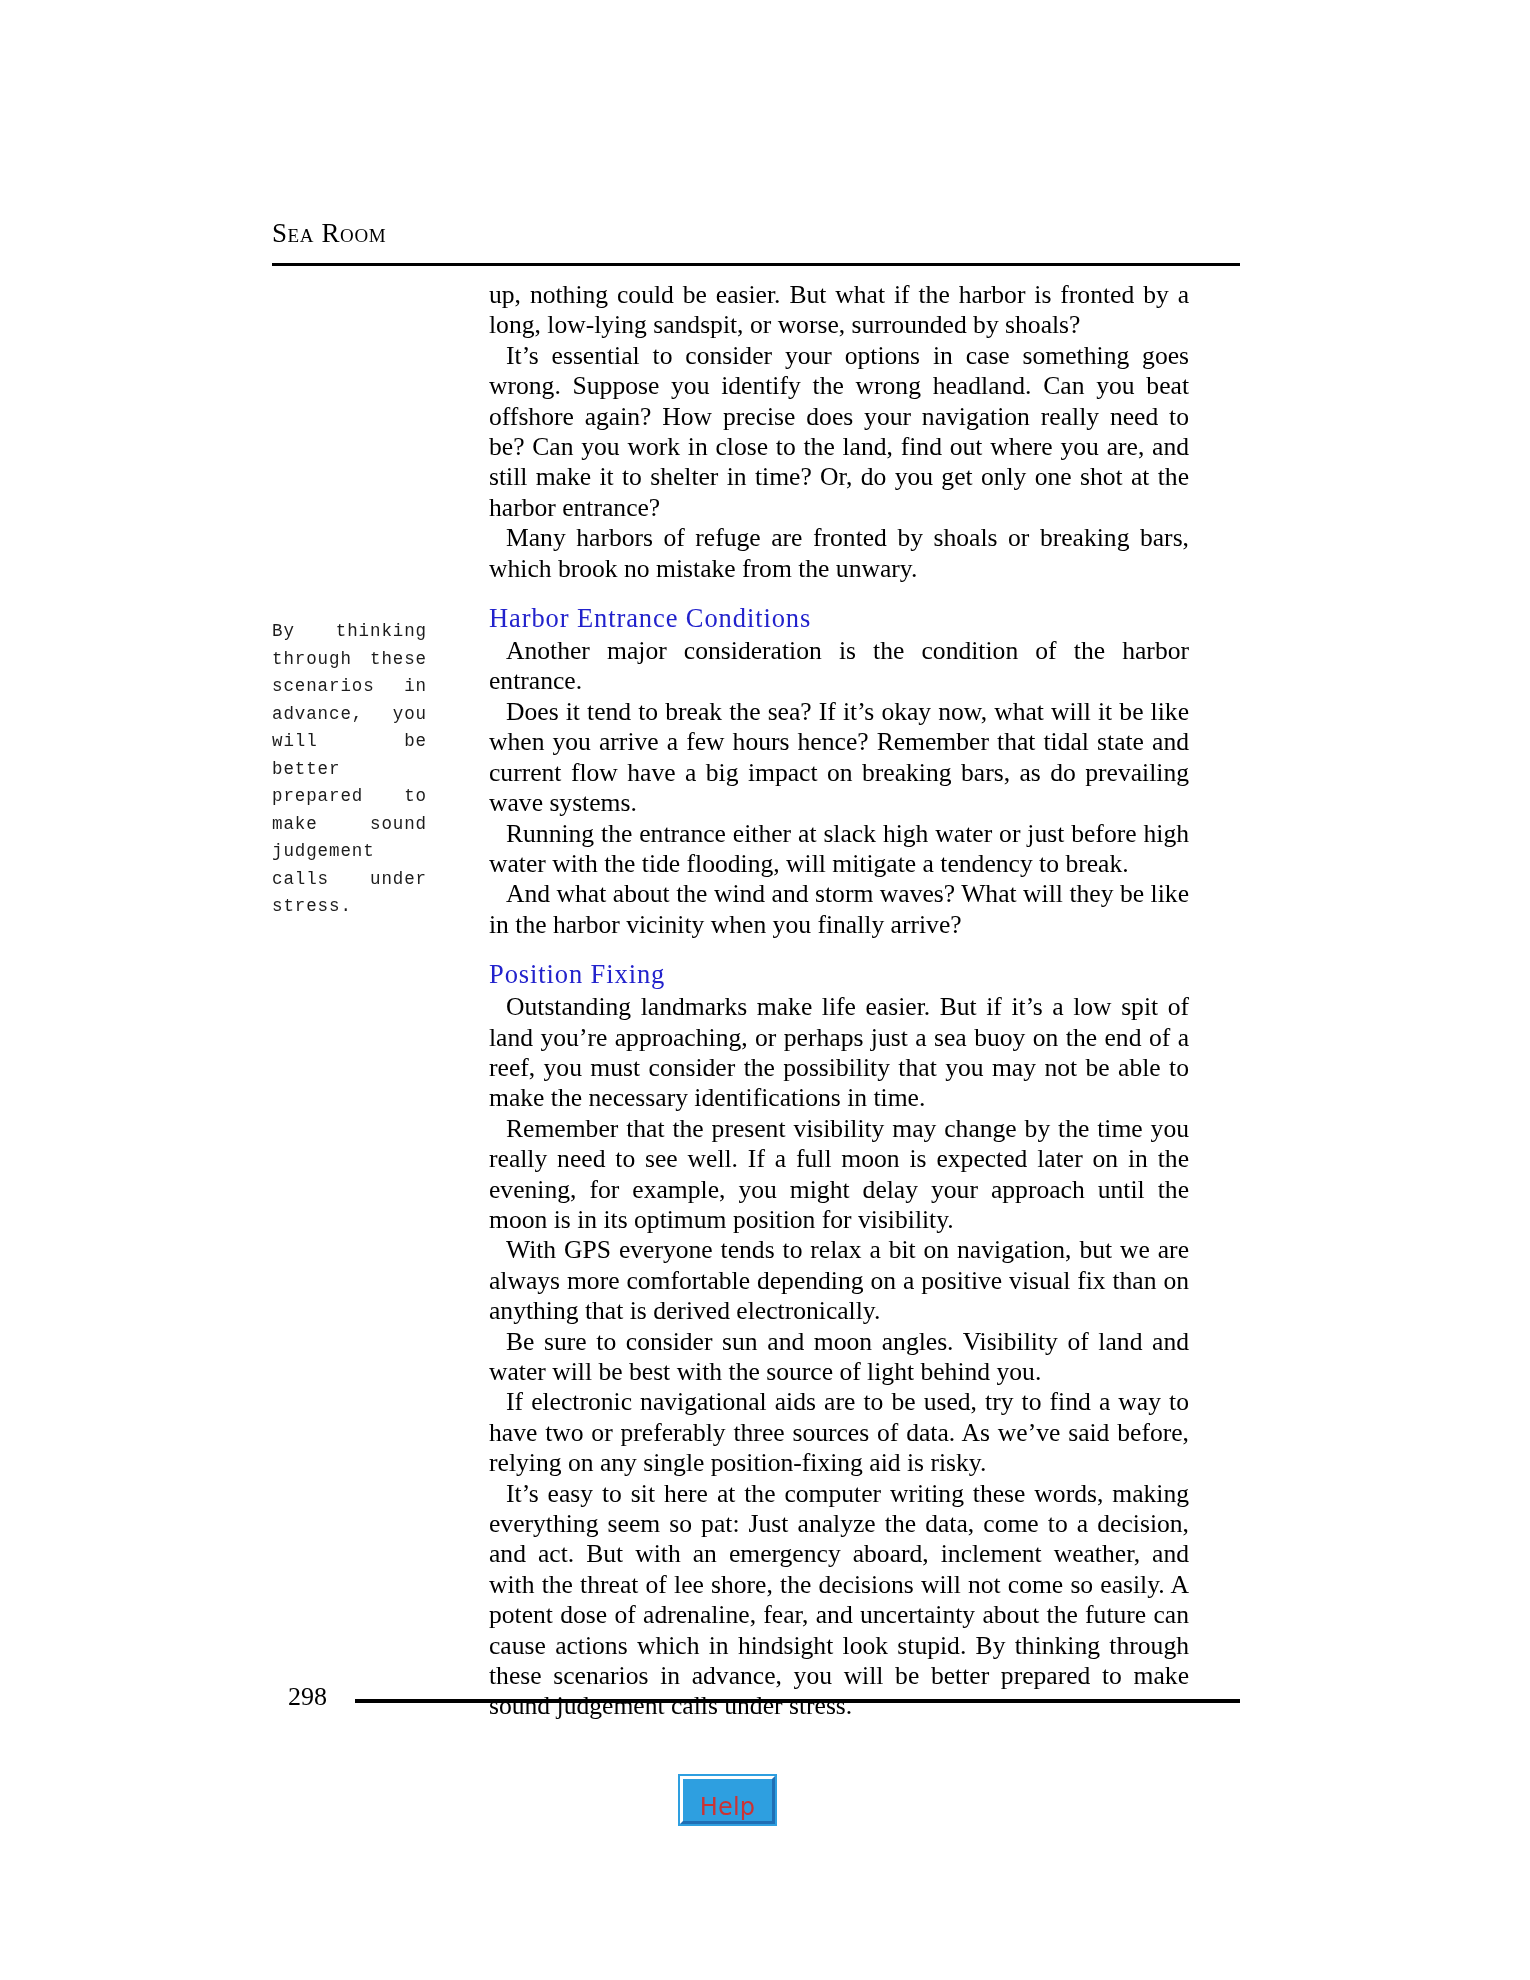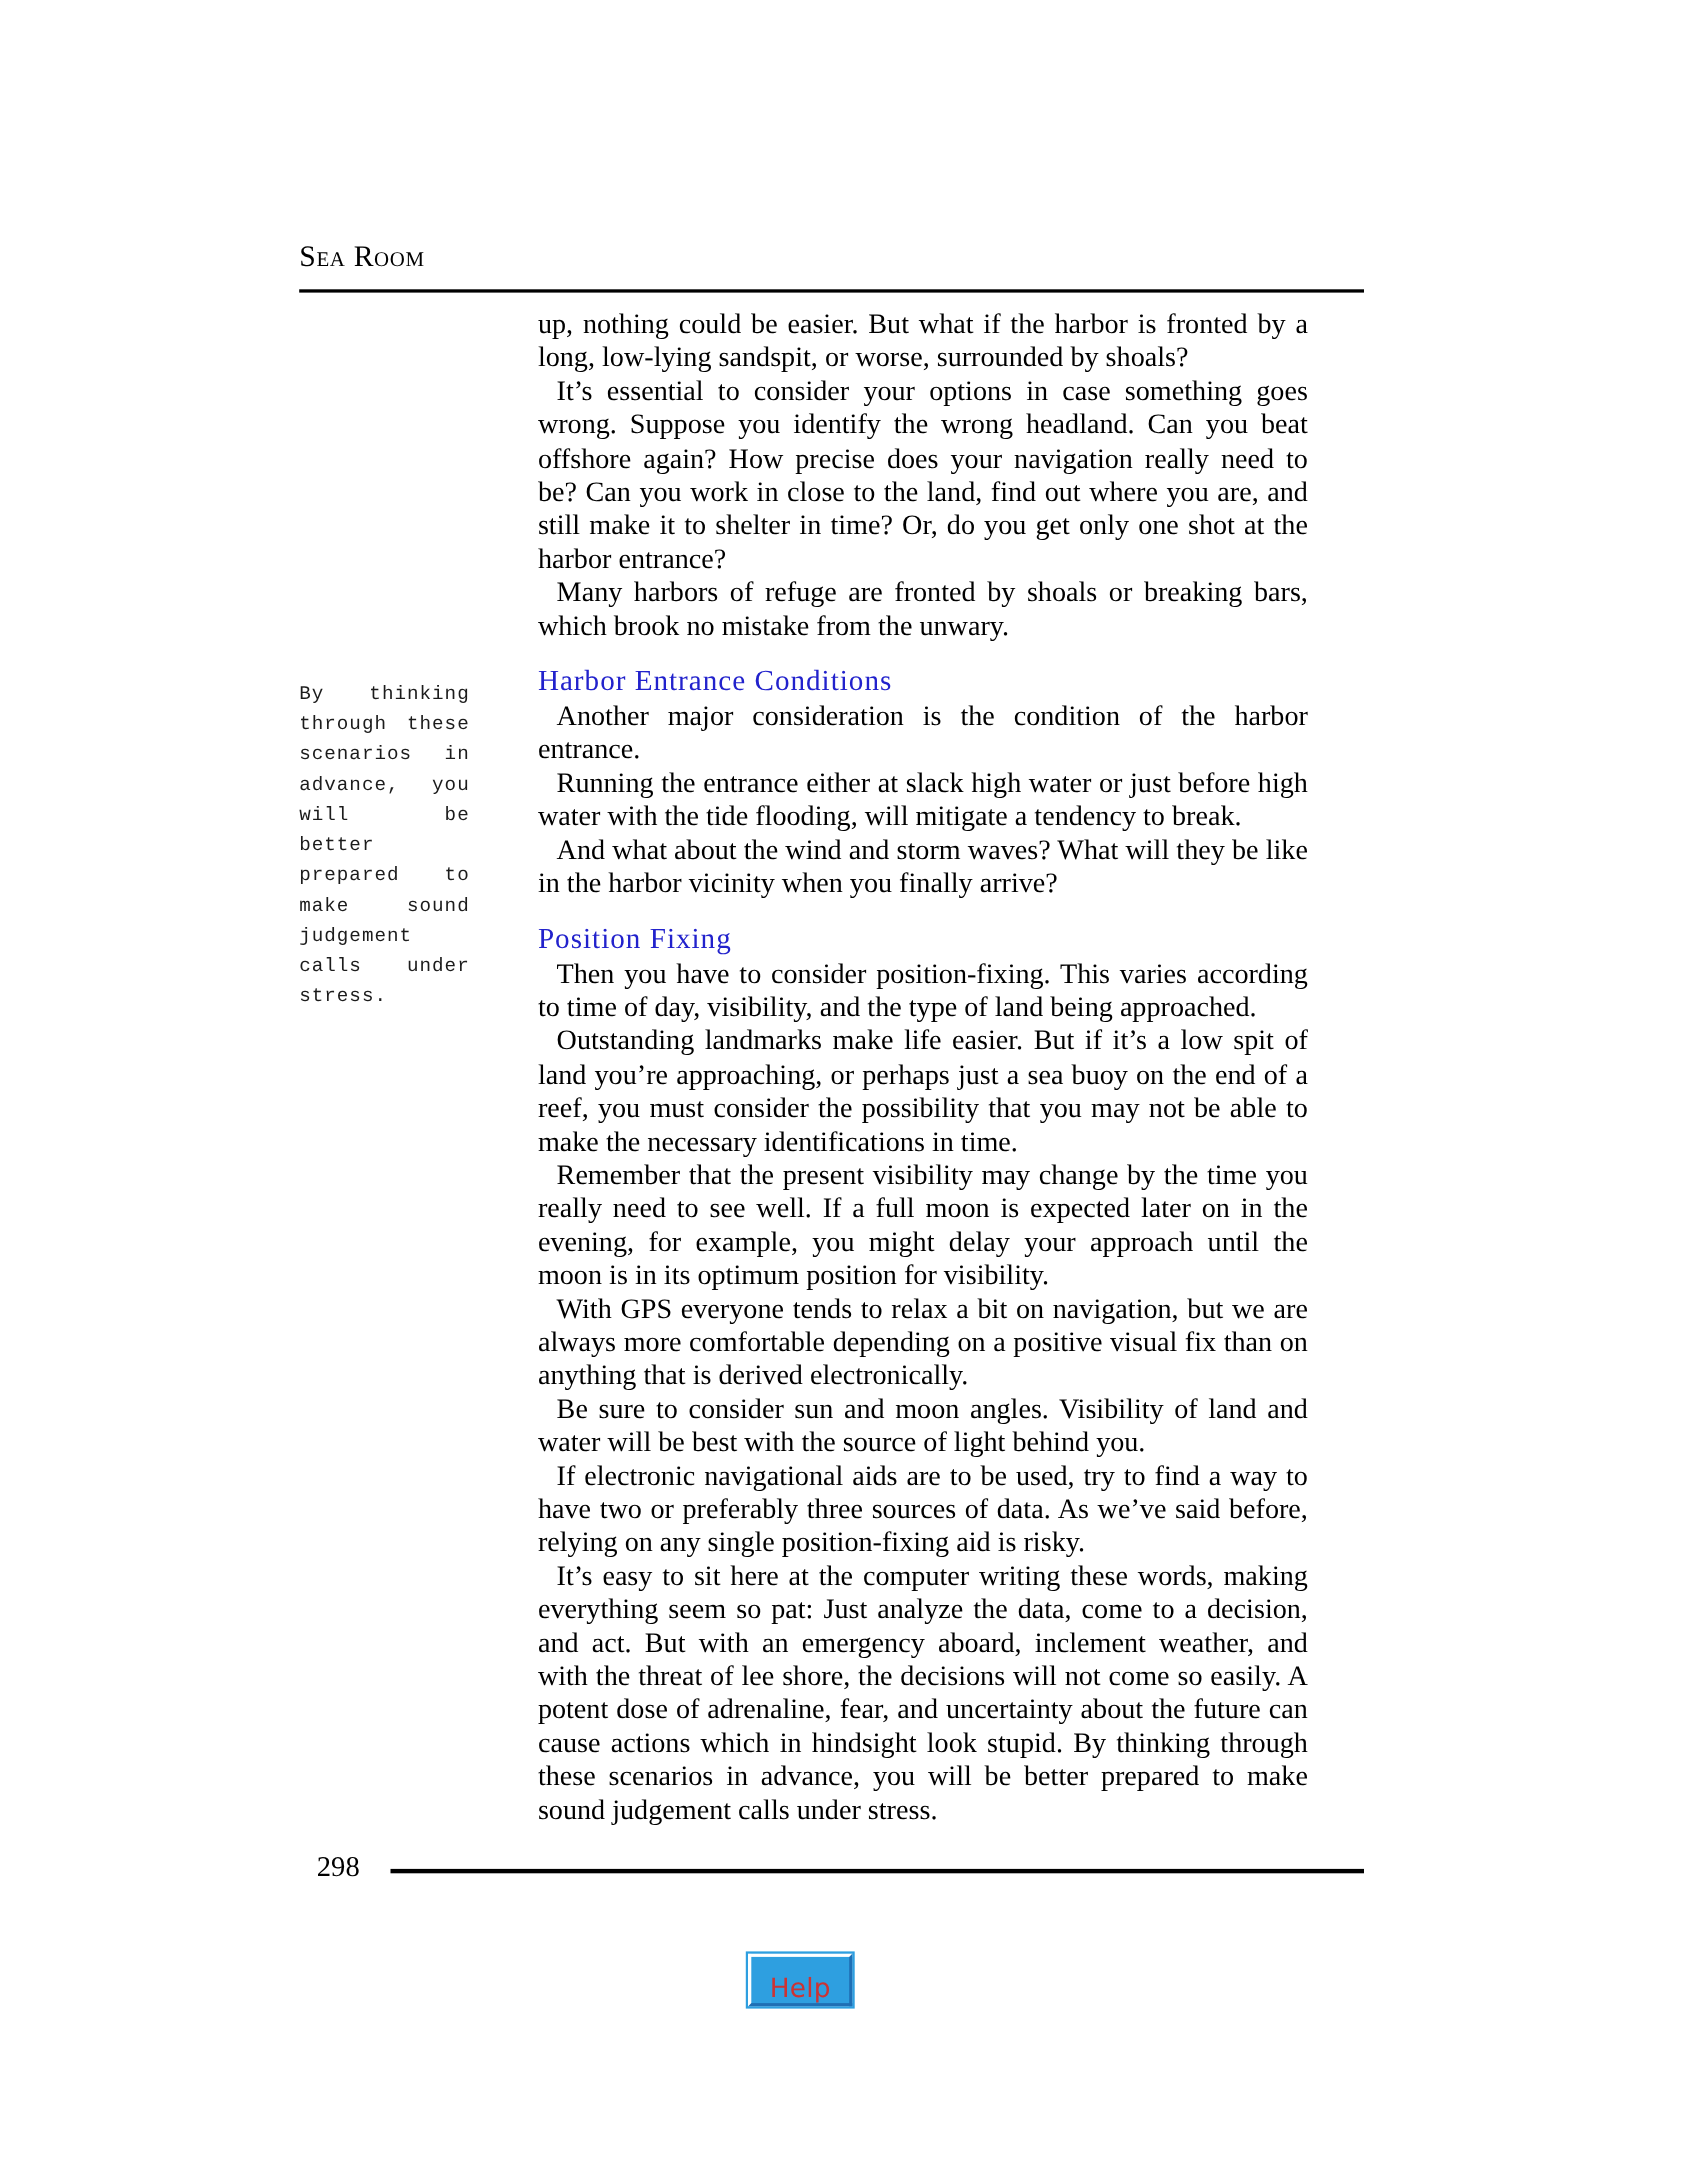--- a/index.html
+++ b/index.html
@@ -148,26 +148,26 @@
 
   <div class="column">
 
     <p class="body-p no-indent">up, nothing could be easier. But what if the harbor is fronted by a long, low-lying sandspit, or worse, surrounded by shoals?</p>
     <p class="body-p">It’s essential to consider your options in case something goes wrong. Suppose you identify the wrong headland. Can you beat offshore again? How precise does your navigation really need to be? Can you work in close to the land, find out where you are, and still make it to shelter in time? Or, do you get only one shot at the harbor entrance?</p>
     <p class="body-p">Many harbors of refuge are fronted by shoals or breaking bars, which brook no mistake from the unwary.</p>
 
     <h2 class="section-head">Harbor Entrance Conditions</h2>
 
     <p class="body-p">Another major consideration is the condition of the harbor entrance.</p>
+    <p class="body-p">Does it tend to break the sea? If it’s okay now, what will it be like when you arrive a few hours hence? Remember that tidal state and current flow have a big impact on breaking bars, as do prevailing wave systems.</p>
     <p class="body-p">Running the entrance either at slack high water or just before high water with the tide flooding, will mitigate a tendency to break.</p>
     <p class="body-p">And what about the wind and storm waves? What will they be like in the harbor vicinity when you finally arrive?</p>
 
     <h2 class="section-head">Position Fixing</h2>
 
-    <p class="body-p">Then you have to consider position-fixing. This varies according to time of day, visibility, and the type of land being approached.</p>
     <p class="body-p">Outstanding landmarks make life easier. But if it’s a low spit of land you’re approaching, or perhaps just a sea buoy on the end of a reef, you must consider the possibility that you may not be able to make the necessary identifications in time.</p>
     <p class="body-p">Remember that the present visibility may change by the time you really need to see well. If a full moon is expected later on in the evening, for example, you might delay your approach until the moon is in its optimum position for visibility.</p>
     <p class="body-p">With GPS everyone tends to relax a bit on navigation, but we are always more comfortable depending on a positive visual fix than on anything that is derived electronically.</p>
     <p class="body-p">Be sure to consider sun and moon angles. Visibility of land and water will be best with the source of light behind you.</p>
     <p class="body-p">If electronic navigational aids are to be used, try to find a way to have two or preferably three sources of data. As we’ve said before, relying on any single position-fixing aid is risky.</p>
     <p class="body-p">It’s easy to sit here at the computer writing these words, making everything seem so pat: Just analyze the data, come to a decision, and act. But with an emergency aboard, inclement weather, and with the threat of lee shore, the decisions will not come so easily. A potent dose of adrenaline, fear, and uncertainty about the future can cause actions which in hindsight look stupid. By thinking through these scenarios in advance, you will be better prepared to make sound judgement calls under stress.</p>
 
   </div>
 
   <div class="folio">298</div>

